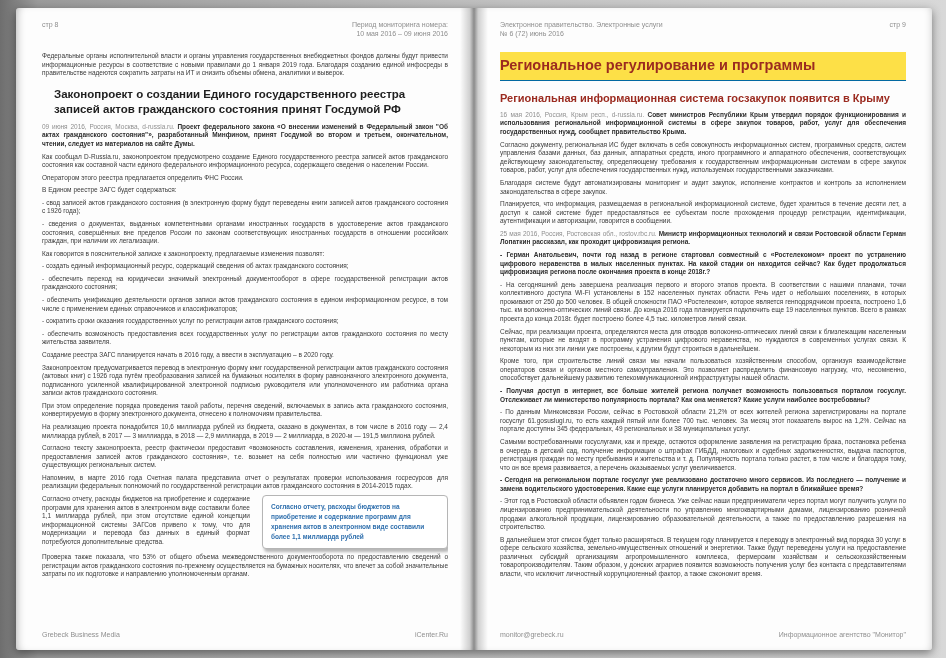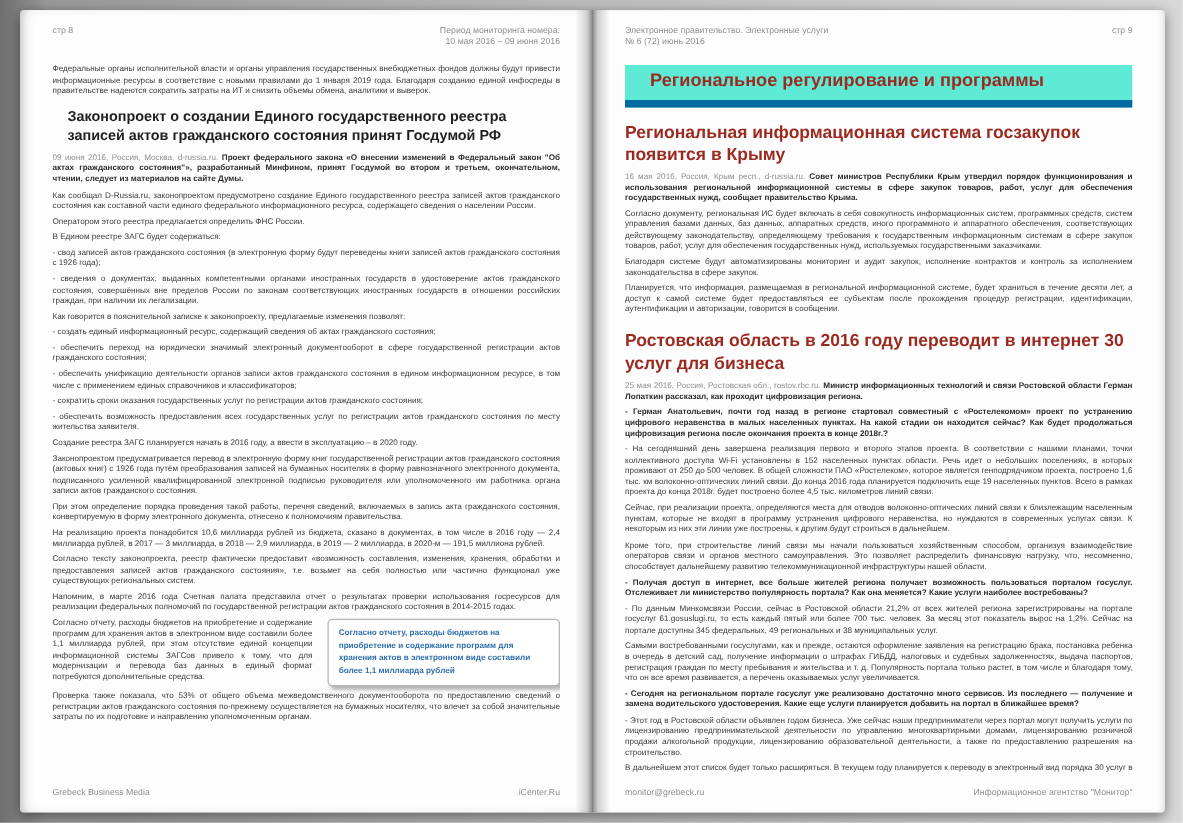--- a/index.html
+++ b/index.html
@@ -15,23 +15,23 @@
   .page-inner{position:absolute;top:12px;left:26px;right:26px;bottom:30px;overflow:hidden;}
   .pg-header{display:flex;justify-content:space-between;align-items:flex-start;
     font-size:7px;line-height:1.3;color:#8e8e8e;margin-bottom:14px;}
   .pg-header .right{text-align:right;}
   .pg-footer{position:absolute;left:26px;right:26px;bottom:12px;display:flex;
     justify-content:space-between;font-size:7px;color:#8e8e8e;}
   p.para{margin:0 0 4px 0;font-size:6.5px;line-height:1.32;color:#3a3a3a;text-align:justify;}
   span.dateline{color:#8f8f8f;}
   span.lead{font-weight:bold;color:#2e2e2e;}
   h2.article-title{margin:9px 0 6px 12px;font-size:11.5px;line-height:1.3;color:#1f1f1f;font-weight:bold;}
-  .section-band{background:#5eead4;border-bottom:6px solid #0369a1;padding:5px 20px;margin:2px 0 10px 0;}
+  .section-band{background:#fde047;border-bottom:1px solid #0369a1;padding:5px 0;margin:2px 0 10px 0;}
   .section-band h1{margin:0;font-size:14.5px;font-weight:bold;color:#9b2b20;line-height:1.2;}
-  h3.subhead{margin:10px 0 6px 0;font-size:14px;font-weight:bold;color:#9b2b20;line-height:1.3;}
+  h3.subhead{margin:10px 0 6px 0;font-size:11px;font-weight:bold;color:#9b2b20;line-height:1.3;}
   .callout-row{display:flex;gap:12px;align-items:flex-start;margin:0 0 4px 0;}
   .callout-row p.para{flex:1;margin:0;}
   aside.callout{width:168px;flex:0 0 168px;border:1px solid #b5b5b5;border-radius:4px;
     background:#fff;box-shadow:2px 3px 3px rgba(0,0,0,.28);padding:6px 8px;
     font-size:6.5px;line-height:1.55;font-weight:bold;color:#2f6fad;}
 </style>
 </head>
 <body>
 
 <div class="spread">
@@ -96,21 +96,20 @@
       <div class="section-band">
         <h1>Региональное регулирование и программы</h1>
       </div>
 
       <div>
           <h3 class="subhead">Региональная информационная система госзакупок появится в Крыму</h3>
           <p class="para"><span class="dateline">16 мая 2016, Россия, Крым респ., d-russia.ru. </span><span class="lead">Совет министров Республики Крым утвердил порядок функционирования и использования региональной информационной системы в сфере закупок товаров, работ, услуг для обеспечения государственных нужд, сообщает правительство Крыма.</span></p>
           <p class="para">Согласно документу, региональная ИС будет включать в себя совокупность информационных систем, программных средств, систем управления базами данных, баз данных, аппаратных средств, иного программного и аппаратного обеспечения, соответствующих действующему законодательству, определяющему требования к государственным информационным системам в сфере закупок товаров, работ, услуг для обеспечения государственных нужд, используемых государственными заказчиками.</p>
           <p class="para">Благодаря системе будут автоматизированы мониторинг и аудит закупок, исполнение контрактов и контроль за исполнением законодательства в сфере закупок.</p>
           <p class="para">Планируется, что информация, размещаемая в региональной информационной системе, будет храниться в течение десяти лет, а доступ к самой системе будет предоставляться ее субъектам после прохождения процедур регистрации, идентификации, аутентификации и авторизации, говорится в сообщении.</p>
-          <h3 class="subhead">Ростовская область в 2016 году переводит в интернет 30 услуг для бизнеса</h3>
           <p class="para"><span class="dateline">25 мая 2016, Россия, Ростовская обл., rostov.rbc.ru. </span><span class="lead">Министр информационных технологий и связи Ростовской области Герман Лопаткин рассказал, как проходит цифровизация региона.</span></p>
           <p class="para"><span class="lead">- Герман Анатольевич, почти год назад в регионе стартовал совместный с «Ростелекомом» проект по устранению цифрового неравенства в малых населенных пунктах. На какой стадии он находится сейчас? Как будет продолжаться цифровизация региона после окончания проекта в конце 2018г.?</span></p>
           <p class="para">- На сегодняшний день завершена реализация первого и второго этапов проекта. В соответствии с нашими планами, точки коллективного доступа Wi-Fi установлены в 152 населенных пунктах области. Речь идет о небольших поселениях, в которых проживают от 250 до 500 человек. В общей сложности ПАО «Ростелеком», которое является генподрядчиком проекта, построено 1,6 тыс. км волоконно-оптических линий связи. До конца 2016 года планируется подключить еще 19 населенных пунктов. Всего в рамках проекта до конца 2018г. будет построено более 4,5 тыс. километров линий связи.</p>
           <p class="para">Сейчас, при реализации проекта, определяются места для отводов волоконно-оптических линий связи к близлежащим населенным пунктам, которые не входят в программу устранения цифрового неравенства, но нуждаются в современных услугах связи. К некоторым из них эти линии уже построены, к другим будут строиться в дальнейшем.</p>
           <p class="para">Кроме того, при строительстве линий связи мы начали пользоваться хозяйственным способом, организуя взаимодействие операторов связи и органов местного самоуправления. Это позволяет распределить финансовую нагрузку, что, несомненно, способствует дальнейшему развитию телекоммуникационной инфраструктуры нашей области.</p>
           <p class="para"><span class="lead">- Получая доступ в интернет, все больше жителей региона получает возможность пользоваться порталом госуслуг. Отслеживает ли министерство популярность портала? Как она меняется? Какие услуги наиболее востребованы?</span></p>
           <p class="para">- По данным Минкомсвязи России, сейчас в Ростовской области 21,2% от всех жителей региона зарегистрированы на портале госуслуг 61.gosuslugi.ru, то есть каждый пятый или более 700 тыс. человек. За месяц этот показатель вырос на 1,2%. Сейчас на портале доступны 345 федеральных, 49 региональных и 38 муниципальных услуг.</p>
           <p class="para">Самыми востребованными госуслугами, как и прежде, остаются оформление заявления на регистрацию брака, постановка ребенка в очередь в детский сад, получение информации о штрафах ГИБДД, налоговых и судебных задолженностях, выдача паспортов, регистрация граждан по месту пребывания и жительства и т. д. Популярность портала только растет, в том числе и благодаря тому, что он все время развивается, а перечень оказываемых услуг увеличивается.</p>
           <p class="para"><span class="lead">- Сегодня на региональном портале госуслуг уже реализовано достаточно много сервисов. Из последнего — получение и замена водительского удостоверения. Какие еще услуги планируется добавить на портал в ближайшее время?</span></p>
           <p class="para">- Этот год в Ростовской области объявлен годом бизнеса. Уже сейчас наши предприниматели через портал могут получить услуги по лицензированию предпринимательской деятельности по управлению многоквартирными домами, лицензированию розничной продажи алкогольной продукции, лицензированию образовательной деятельности, а также по предоставлению разрешения на строительство.</p>

